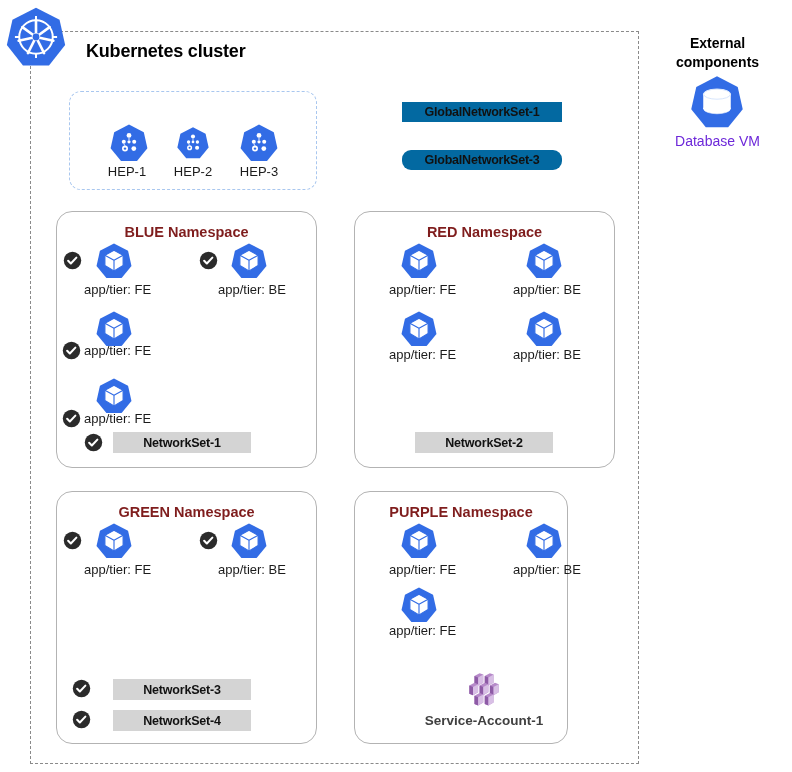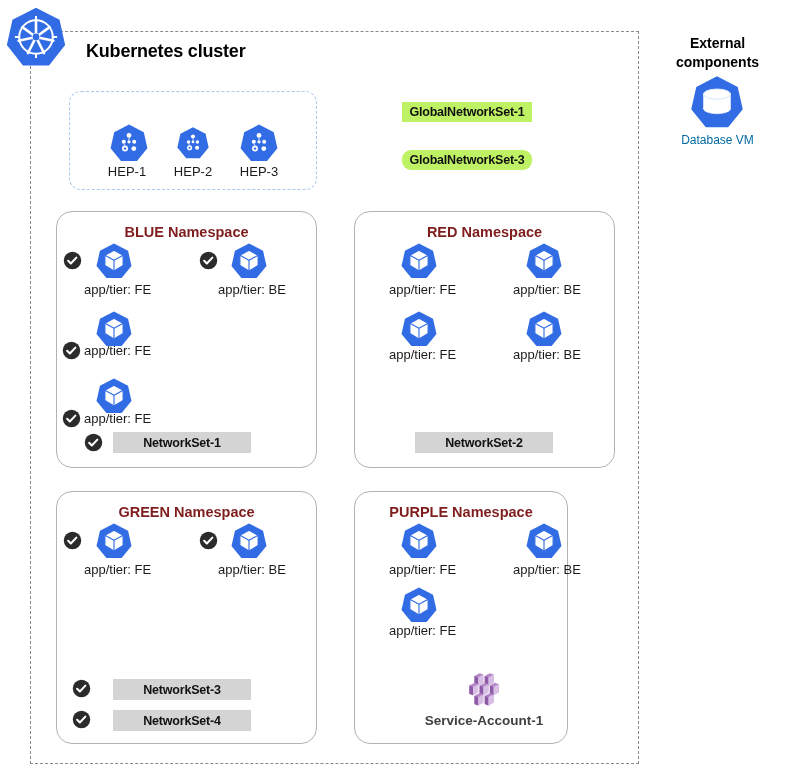--- a/index.html
+++ b/index.html
@@ -44,37 +44,37 @@
     position:absolute; width:40px; height:40px;
   }
   .hep-label{
     position:absolute; font-size:13px; color:#1b1b1b; text-align:center;
     width:70px;
   }
 
   
   .gns{
     position:absolute; left:402px;
-    width:130px; height:20px;
-    background:#bef264;
+    width:160px; height:20px;
+    background:#0369a1;
     font-size:12.5px; font-weight:bold; color:#111;
     display:flex; align-items:center; justify-content:center;
     letter-spacing:-0.2px;
   }
 
   
   .ext-title{
     position:absolute; left:655px; top:34px; width:125px;
     text-align:center; font-size:14px; font-weight:bold; color:#000;
     line-height:19px;
   }
   .db-icon{ position:absolute; left:689px; top:74px; width:56px; height:56px; }
   .db-label{
     position:absolute; left:655px; top:133px; width:125px;
-    text-align:center; font-size:12px; color:#0369a1;
+    text-align:center; font-size:14px; color:#6d28d9;
   }
 
   
   .ns{
     position:absolute;
     border:1.5px solid #b3b3b3;
     border-radius:16px;
     background:#fff;
   }
   .ns-title{

